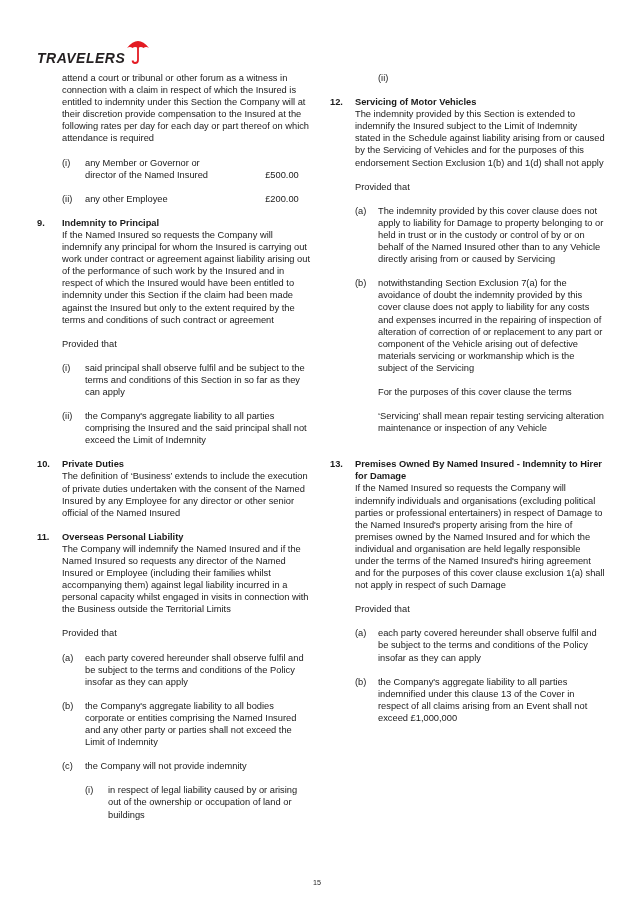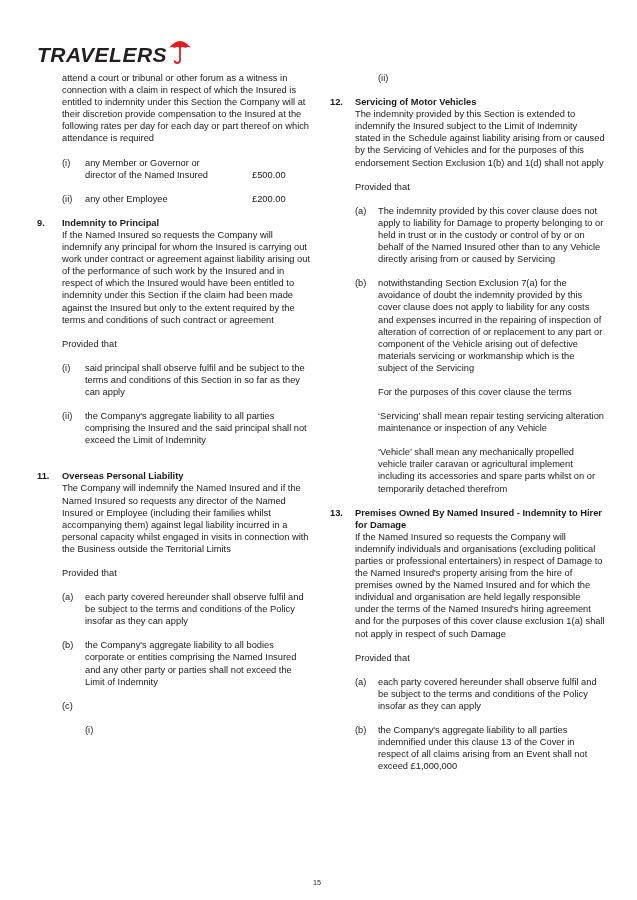--- a/index.html
+++ b/index.html
@@ -1,34 +1,34 @@
 <!DOCTYPE html>
 <html><head>
 <meta charset="utf-8">
 <style>
   html, body { margin: 0; padding: 0; background: #ffffff; }
   body { width: 637px; height: 900px; position: relative; overflow: hidden;
          font-family: "Liberation Sans", sans-serif; color: #1a1a1a; }
   .logo { position: absolute; left: 37px; top: 38px; display: flex; align-items: flex-end; }
   .logo-text { font-family: "Liberation Sans", sans-serif; font-weight: bold; font-style: italic;
-               font-size: 21px; letter-spacing: 0.5px; color: #231f20; line-height: 1; }
+               font-size: 14px; letter-spacing: 0.5px; color: #231f20; line-height: 1; }
   .logo-umbrella { width: 24px; height: 26px; margin-left: 1px; margin-bottom: 1px; }
   .col { position: absolute; top: 72px; font-size: 9.3px; line-height: 12.1px; }
   .col-left { left: 37px; width: 275px; }
   .col-right { left: 330px; width: 275px; }
   .p { margin: 0; }
   .indent { padding-left: 25px; }
   .gap { height: 12px; }
   .heading-row { display: flex; }
   .num { width: 25px; font-weight: bold; flex: none; }
   .htitle { font-weight: bold; }
   .item { display: flex; }
   .item .lbl { width: 23px; flex: none; }
   .item .txt { flex: 1; }
-  .amt { flex: none; text-align: left; width: 60px; align-self: flex-end; }
+  .amt { flex: none; text-align: center; width: 60px; align-self: flex-end; }
   .footer { position: absolute; font-size: 7.2px; color: #222; }
 </style>
 </head>
 <body>
 
 <div class="logo">
   <span class="logo-text">TRAVELERS</span>
   <svg class="logo-umbrella" viewBox="0 0 24 26">
     <path d="M1 10 Q12 -4 23 10 Q20 8 17.5 10 Q15 8 12 10 Q9 8 6.5 10 Q4 8 1 10 Z" fill="#e31b23"></path>
     <path d="M12 9 L12 22 Q12 25 9 25 Q7 25 6.5 22.5" fill="none" stroke="#e31b23" stroke-width="1.8"></path>
@@ -63,20 +63,25 @@
     <span class="lbl">(i)</span>
     <span class="txt">said principal shall observe fulfil and be subject to the terms and conditions of this Section in so far as they can apply</span>
   </div>
   <div class="gap"></div>
   <div class="item indent">
     <span class="lbl">(ii)</span>
     <span class="txt">the Company's aggregate liability to all parties comprising the Insured and the said principal shall not exceed the Limit of Indemnity</span>
   </div>
   <div class="gap"></div>
 
+  <div class="heading-row">
+    <span class="num">10.</span>
+    <span class="htitle">Private Duties</span>
+  </div>
+  <p class="p indent">The definition of ‘Business’ extends to include the execution of private duties undertaken with the consent of the Named Insured by any Employee for any director or other senior official of the Named Insured</p>
   <div class="gap"></div>
 
   <div class="heading-row">
     <span class="num">11.</span>
     <span class="htitle">Overseas Personal Liability</span>
   </div>
   <p class="p indent">The Company will indemnify the Named Insured and if the Named Insured so requests any director of the Named Insured or Employee (including their families whilst accompanying them) against legal liability incurred in a personal capacity whilst engaged in visits in connection with the Business outside the Territorial Limits</p>
   <div class="gap"></div>
   <p class="p indent">Provided that</p>
   <div class="gap"></div>
@@ -85,24 +90,26 @@
     <span class="txt">each party covered hereunder shall observe fulfil and be subject to the terms and conditions of the Policy insofar as they can apply</span>
   </div>
   <div class="gap"></div>
   <div class="item indent">
     <span class="lbl">(b)</span>
     <span class="txt">the Company's aggregate liability to all bodies corporate or entities comprising the Named Insured and any other party or parties shall not exceed the Limit of Indemnity</span>
   </div>
   <div class="gap"></div>
   <div class="item indent">
     <span class="lbl">(c)</span>
+    <span class="txt">the Company will not provide indemnity</span>
   </div>
   <div class="gap"></div>
   <div class="item indent" style="padding-left:48px">
     <span class="lbl">(i)</span>
+    <span class="txt">in respect of legal liability caused by or arising out of the ownership or occupation of land or buildings</span>
   </div>
 </div>
 
 <div class="col col-right">
   <div class="item" style="padding-left:48px">
     <span class="lbl">(ii)</span>
   </div>
   <div class="gap"></div>
 
   <div class="heading-row">
@@ -120,21 +127,20 @@
   <div class="gap"></div>
   <div class="item indent">
     <span class="lbl">(b)</span>
     <span class="txt">notwithstanding Section Exclusion 7(a) for the avoidance of doubt the indemnity provided by this cover clause does not apply to liability for any costs and expenses incurred in the repairing of inspection of alteration of correction of or replacement to any part or component of the Vehicle arising out of defective materials servicing or workmanship which is the subject of the Servicing</span>
   </div>
   <div class="gap"></div>
   <p class="p indent" style="padding-left:48px">For the purposes of this cover clause the terms</p>
   <div class="gap"></div>
   <p class="p indent" style="padding-left:48px">‘Servicing’ shall mean repair testing servicing alteration maintenance or inspection of any Vehicle</p>
   <div class="gap"></div>
-  <p class="p indent" style="padding-left:48px">‘Vehicle’ shall mean any mechanically propelled vehicle trailer caravan or agricultural implement including its accessories and spare parts whilst on or temporarily detached therefrom</p>
   <div class="gap"></div>
 
   <div class="heading-row">
     <span class="num">13.</span>
     <span class="htitle">Premises Owned By Named Insured - Indemnity to Hirer for Damage</span>
   </div>
   <p class="p indent">If the Named Insured so requests the Company will indemnify individuals and organisations (excluding political parties or professional entertainers) in respect of Damage to the Named Insured's property arising from the hire of premises owned by the Named Insured and for which the individual and organisation are held legally responsible under the terms of the Named Insured's hiring agreement and for the purposes of this cover clause exclusion 1(a) shall not apply in respect of such Damage</p>
   <div class="gap"></div>
   <p class="p indent">Provided that</p>
   <div class="gap"></div>

